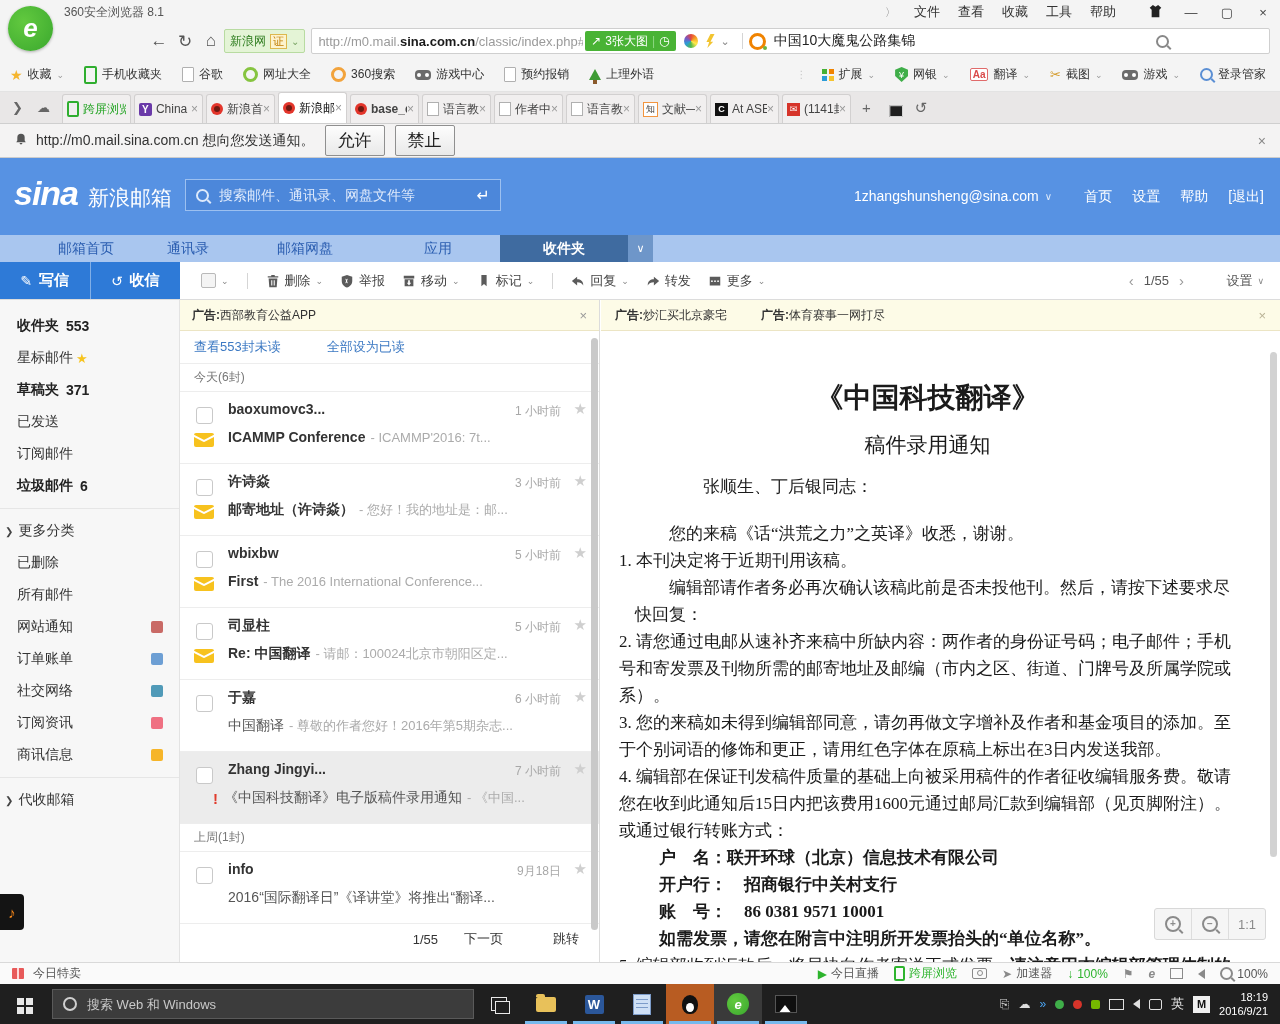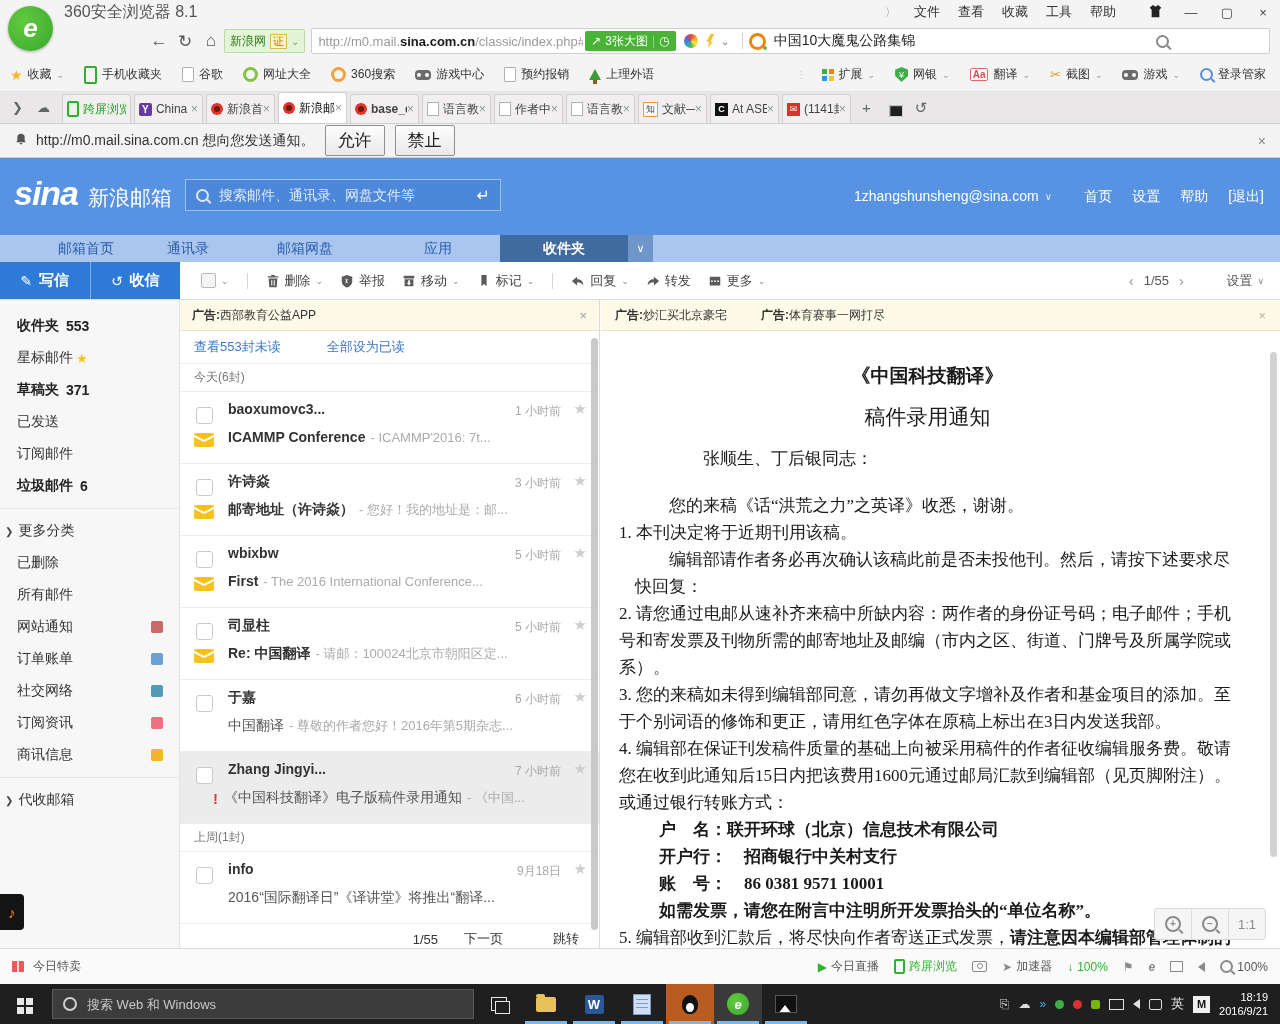--- a/index.html
+++ b/index.html
@@ -12,21 +12,21 @@
   
   #titlebar{top:0;height:24px;background:#f4f4f4;}
   #addrbar{top:24px;height:34px;background:#f4f4f4;}
   #bookmarksbar{top:58px;height:34px;background:#f4f4f4;border-bottom:1px solid #e3e3e3;padding:0 10px;}
   #tabbar{top:92px;height:32px;background:#e9e7e7;border-bottom:1px solid #cfcfcf;padding-left:12px;}
   #notifbar{top:124px;height:34px;background:#f4f3f3;border-bottom:1px solid #cccccc;padding-left:14px;}
 
   .logo360{position:absolute;left:8px;top:6px;width:45px;height:45px;border-radius:50%;
     background:radial-gradient(circle at 35% 35%,#62c93f,#3aa82e);z-index:6;display:flex;align-items:center;justify-content:center;
     color:#fff;font-size:26px;font-weight:bold;font-style:italic;box-shadow:0 1px 3px rgba(0,0,0,.3);}
-  .title-text{margin-left:64px;font-size:16px;color:#555;}
+  .title-text{margin-left:64px;font-size:12px;color:#555;}
   .menubar{position:absolute;right:6px;top:0;height:24px;display:flex;align-items:center;gap:18px;font-size:13px;color:#333;}
   .menu-chev{color:#888;font-size:11px;}
   .winbtns{display:flex;align-items:center;gap:14px;margin-left:10px;color:#333;}
   .winbtn{width:22px;text-align:center;font-size:13px;color:#444;}
   .shirt svg{width:15px;height:14px;fill:#222;}
 
   #addrbar .navbtn{width:26px;height:26px;display:flex;align-items:center;justify-content:center;
     font-size:17px;color:#555;flex:none;}
   .sitebox{display:flex;align-items:center;gap:4px;background:#e4f4d6;border:1px solid #b8dba1;
     border-radius:2px;height:22px;padding:0 5px;flex:none;}
@@ -176,39 +176,39 @@
   .env::after{right:-3px;transform:rotate(-27deg);}
   .urgent{position:absolute;left:33px;top:38px;color:#e03c2d;font-weight:bold;font-size:15px;}
   .list-footer{height:30px;display:flex;align-items:center;justify-content:flex-end;gap:26px;padding-right:20px;font-size:13px;color:#333;}
   .list-footer .jump{margin-left:24px;}
   .sb-thumb{position:absolute;background:#c9c9c9;border-radius:4px;width:7px;}
 
   #pane{top:300px;bottom:62px;left:601px;right:0;background:#fff;overflow:hidden;}
   .pane-ads{height:30px;background:#fdfbe7;border-bottom:1px solid #ece5c4;display:flex;align-items:center;padding:0 14px;gap:34px;font-size:12px;color:#333;}
   .pane-ads .x{margin-left:auto;color:#b9b295;font-size:13px;}
   .rp{padding:0 44px 0 18px;font-family:"Liberation Serif","DejaVu Serif",serif;color:#1a1a1a;}
-  .rp-title{text-align:center;font-size:19px;font-weight:bold;margin-top:32px;}
+  .rp-title{text-align:center;font-size:28px;font-weight:bold;margin-top:48px;}
   .rp-sub{text-align:center;font-size:21px;margin-top:14px;}
   .rp-salute{font-size:17px;margin-top:16px;padding-left:84px;}
   .rp p{margin:0;font-size:17px;line-height:27px;}
   .rp .gap{margin-top:12px;}
   .rp .ind{text-indent:2em;margin-left:16px;}
   .rp .bank{font-weight:bold;padding-left:40px;}
   .rp .bld{font-weight:bold;}
   .zoombar{position:absolute;right:14px;bottom:22px;display:flex;border:1px solid #d8d8d8;border-radius:3px;background:#f5f5f5;}
   .zbtn{width:36px;height:30px;display:flex;align-items:center;justify-content:center;border-right:1px solid #ddd;color:#8a8a8a;font-size:13px;}
   .zbtn:last-child{border-right:none;}
   .zmag{width:12px;height:12px;border:2px solid #8a8a8a;border-radius:50%;position:relative;display:flex;align-items:center;justify-content:center;font-size:10px;font-weight:bold;color:#8a8a8a;line-height:1;}
   .zmag::after{content:'';position:absolute;width:2px;height:5px;background:#8a8a8a;right:-3px;bottom:-4px;transform:rotate(-45deg);}
 
   .music-widget{position:absolute;left:0;top:894px;width:24px;height:36px;background:#141414;
     border-radius:0 4px 4px 0;display:flex;align-items:center;justify-content:center;color:#ff8c1a;font-size:15px;z-index:8;}
 
   
-  #statusbar{bottom:40px;height:36px;background:#fafafa;border-top:1px solid #d9d9d9;display:flex;align-items:center;padding:0 12px;font-size:12px;color:#555;text-align:right;}
+  #statusbar{bottom:40px;height:22px;background:#fafafa;border-top:1px solid #d9d9d9;display:flex;align-items:center;padding:0 12px;font-size:12px;color:#555;text-align:right;}
   .gift{width:12px;height:11px;background:#e85a5a;position:relative;margin-right:5px;border-radius:1px;}
   .gift::before{content:'';position:absolute;left:5px;top:0;width:2px;height:11px;background:#ffd9d9;}
   .st-right{margin-left:auto;display:flex;align-items:center;gap:15px;}
   .st-it{display:flex;align-items:center;gap:4px;}
   .green{color:#2db42d;}
   .st-ic{color:#8a8a8a;font-size:12px;}
   .cam{width:13px;height:9px;border:1px solid #8a8a8a;border-radius:2px;position:relative;}
   .cam::before{content:'';position:absolute;left:4px;top:1px;width:4px;height:4px;border:1px solid #8a8a8a;border-radius:50%;}
   .winico{width:11px;height:9px;border:1px solid #8a8a8a;}
   .spk{width:0;height:0;border:5px solid transparent;border-right:7px solid #8a8a8a;border-left:none;}

